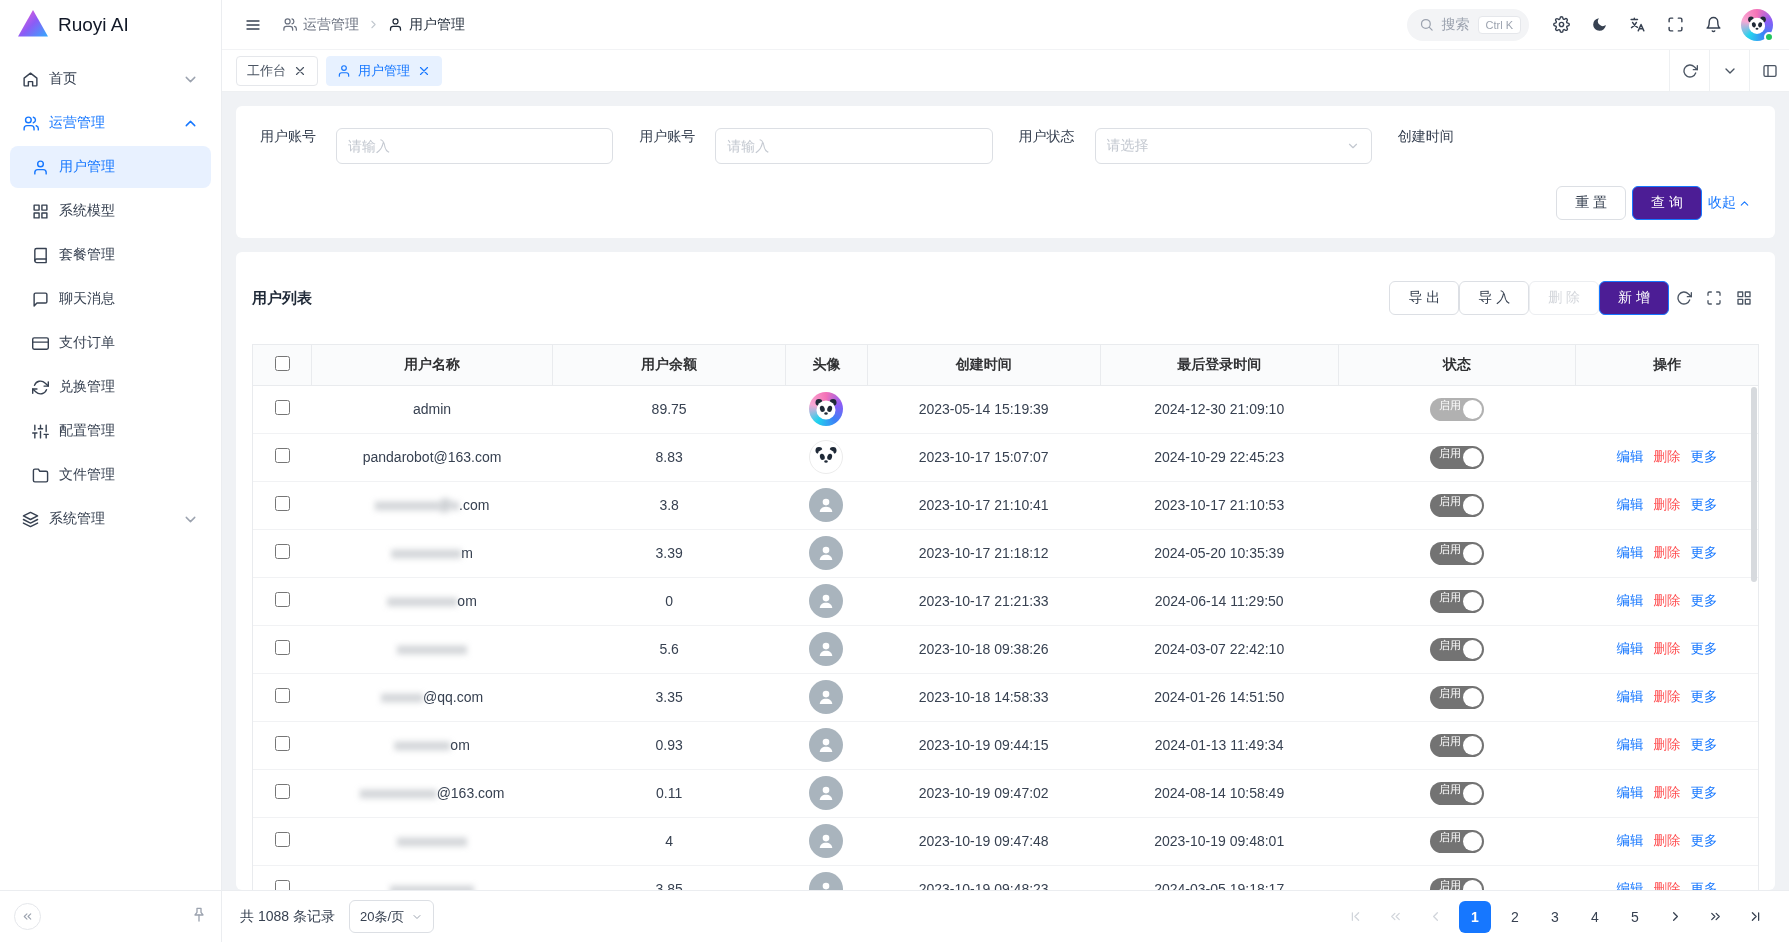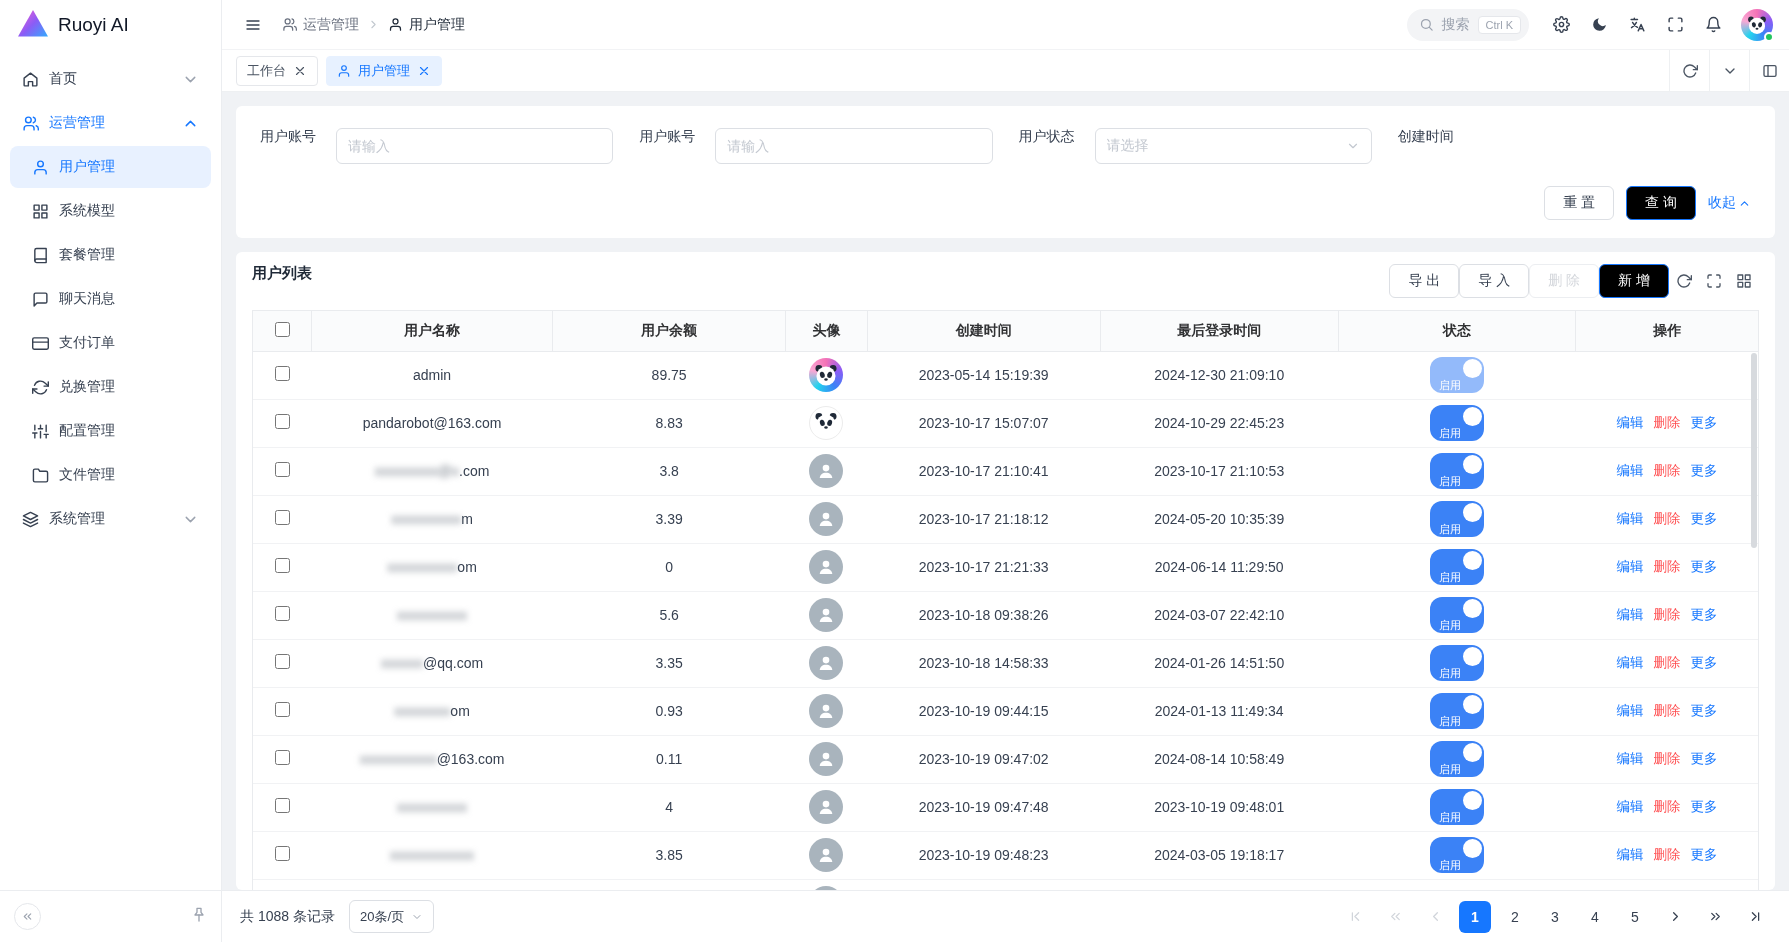--- a/index.html
+++ b/index.html
@@ -64,47 +64,47 @@
   .filter-row{display:flex;gap:26px}
   .field{display:flex;align-items:flex-start;gap:20px;flex:1;min-width:0}
   .field label{white-space:nowrap;color:#374151}
   .field input{flex:1;height:36px;border:1px solid #dcdfe4;border-radius:6px;padding:0 11px;font-size:14px;color:#111827;min-width:0;font-family:inherit}
   .field input::placeholder{color:#c3c8d0}
   .select,.date-range{flex:1;height:36px;border:1px solid #dcdfe4;border-radius:6px;display:flex;align-items:center;padding:0 11px;gap:8px;color:#c3c8d0;cursor:pointer;min-width:0;background:#fff}
   .select .ph{flex:1;white-space:nowrap;overflow:hidden}
   .select .icon svg,.date-range .icon svg{width:14px;height:14px;color:#c3c8d0}
   .date-range .ph{flex:1;white-space:nowrap;overflow:hidden}
   .date-range{background:#fafbfc}
-  .filter-actions{display:flex;justify-content:flex-end;align-items:center;gap:12px;margin-top:22px}
+  .filter-actions{display:flex;justify-content:flex-end;align-items:center;gap:6px;margin-top:22px}
   .btn{height:34px;padding:0 18px;border:1px solid #dcdfe4;background:#fff;border-radius:6px;font-size:14px;color:#374151;cursor:pointer;white-space:nowrap;font-family:inherit}
-  .btn.primary{background:#000000;border-color:#1677ff;color:#fff}
+  .btn.primary{background:#4c1d95;border-color:#1677ff;color:#fff}
   .btn.disabled{color:#d4d7dc;border-color:#eceef1;cursor:not-allowed}
   .collapse-link{color:#1677ff;display:flex;align-items:center;gap:2px;cursor:pointer;text-decoration:none}
   .collapse-link .icon svg{width:13px;height:13px}
 
   .table-card{background:#fff;border-radius:6px;margin-top:14px;flex:1;display:flex;flex-direction:column;overflow:hidden;min-height:0}
-  .table-head{display:flex;padding:12px 16px;flex:none}
+  .table-head{display:flex;align-items:center;padding:29px 16px;flex:none}
   .table-head h3{font-size:15px;font-weight:700;color:#1f2937}
   .toolbar{margin-left:auto;display:flex;align-items:center;}
   .icon-btn{width:30px;height:30px;border:none;background:none;color:#4b5563;display:flex;align-items:center;justify-content:center;cursor:pointer}
   .icon-btn svg{width:16px;height:16px}
   .table-wrap{margin:0 16px;border:1px solid #e9ebee;border-bottom:none;position:relative;overflow:hidden;flex:1}
   table{width:100%;border-collapse:collapse;table-layout:fixed;font-size:14px}
   thead th{background:#fafbfc;border-right:1px solid #e9ebee;border-bottom:1px solid #e9ebee;height:40px;font-weight:700;color:#303133;text-align:center}
   thead th:last-child{border-right:none}
   tbody td{border-bottom:1px solid #f1f2f4;height:48px;text-align:center;color:#374151;overflow:hidden;white-space:nowrap}
   input[type=checkbox]{width:15px;height:15px;cursor:pointer;accent-color:#1677ff}
   .masked{filter:blur(3px);color:#7a828c;user-select:none}
   .avatar-cell{width:34px;height:34px;border-radius:50%;display:inline-flex;align-items:center;justify-content:center;vertical-align:middle}
   .avatar-cell svg{width:26px;height:26px}
   .avatar-cell.grad{background:conic-gradient(#f472b6,#8b5cf6,#3b82f6,#22d3ee,#f9a8d4,#f472b6)}
   .avatar-cell.white{background:#fff;border:1px solid #ececec}
   .avatar-cell.gray{background:#a9b4bd}
   .avatar-cell.gray svg{width:20px;height:20px}
-  .switch{width:54px;height:36px;border-radius:12px;background:#3b82f6;display:inline-flex;align-items:flex-end;position:relative;cursor:pointer;vertical-align:middle}
+  .switch{width:54px;height:23px;border-radius:12px;background:#737373;display:inline-flex;align-items:flex-start;position:relative;cursor:pointer;vertical-align:middle}
   .sw-label{color:#fff;font-size:11px;margin-left:9px}
   .sw-knob{position:absolute;right:2px;top:2px;width:19px;height:19px;border-radius:50%;background:#fff}
   .switch.muted{opacity:.55}
   .op{color:#1677ff;margin:0 5px;cursor:pointer;text-decoration:none;font-size:13.5px}
   .op.danger{color:#ff4d4f}
   .vscroll{position:absolute;right:1px;top:42px;width:6px;height:195px;background:#d7dade;border-radius:3px}
 
   
   .bottombar{height:52px;background:#fff;border-top:1px solid #ebedf0;display:flex;align-items:center;padding:0 18px;gap:14px;flex:none}
   .records{color:#374151}

